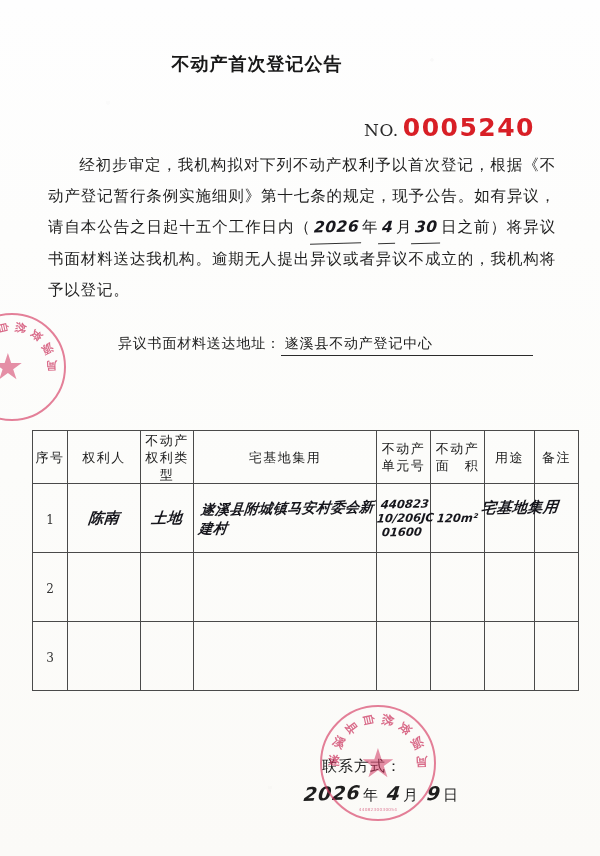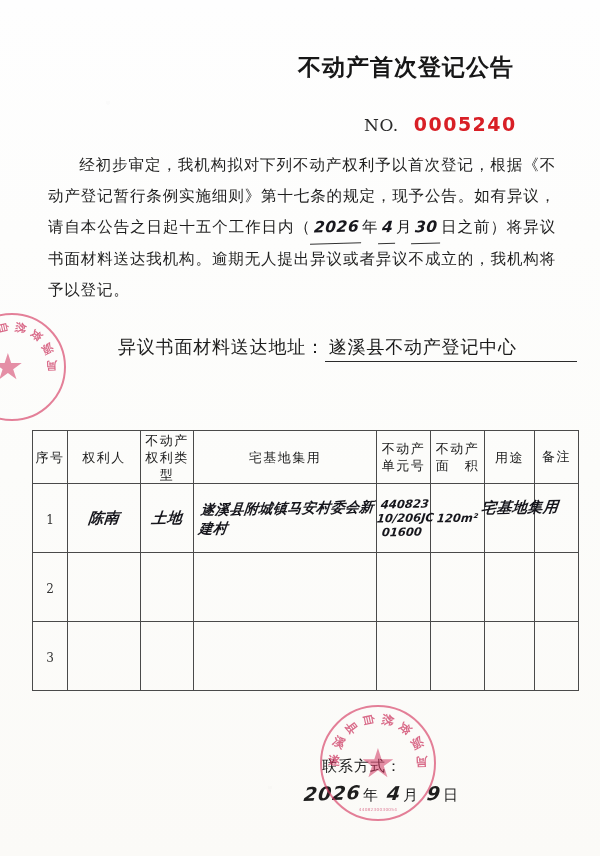--- a/index.html
+++ b/index.html
@@ -15,38 +15,38 @@
     position:absolute; inset:0;
     background:
       radial-gradient(circle at 18% 12%, rgba(0,0,0,0.012) 0 2px, transparent 2px),
       radial-gradient(circle at 72% 7%, rgba(0,0,0,0.02) 0 1.5px, transparent 2px),
       radial-gradient(circle at 45% 92%, rgba(0,0,0,0.012) 0 2px, transparent 2px),
       linear-gradient(180deg,#fefefe 0%,#fcfcfa 55%,#fbfaf7 100%);
   }
   
   .title {
     position:absolute; top:52px; left:0; width:514px;
-    text-align:right;
-    font-family:"DejaVu Sans", sans-serif;
-    font-size:23px; font-weight:bold;
+    text-align:center;
+    font-family:"DejaVu Sans", sans-serif;
+    font-size:18px; font-weight:bold;
     letter-spacing:1px;
     color:#171717;
   }
   
   .serial {
     position:absolute; top:113px; left:364px;
     font-family:"DejaVu Serif", serif;
     font-size:17px; letter-spacing:0.5px;
     color:#2a2a2a;
   }
   .serial .num {
     font-family:"DejaVu Sans", sans-serif;
     color:#d81f26; font-weight:bold;
-    font-size:19px; letter-spacing:1.5px;
-    margin-left:15px;
+    font-size:25px; letter-spacing:1.5px;
+    margin-left:4px;
   }
   
   .body-text {
     position:absolute; top:150px; left:48px; width:508px;
     font-size:15.5px;
     line-height:31px;
     text-align:justify;
     text-justify:inter-ideograph;
     letter-spacing:0.8px;
     color:#1e1e1e;
@@ -59,21 +59,21 @@
     font-weight:bold;
     letter-spacing:0.5px;
     border-bottom:1px solid #333;
     padding:0 3px;
     display:inline-block;
     transform:skewX(-5deg) rotate(-1.5deg);
   }
   
   .field-line {
     position:absolute;
-    font-size:18px;
+    font-size:14px;
     letter-spacing:0.8px;
     white-space:nowrap;
   }
   .field-line .lbl { color:#1e1e1e; }
   .field-line .val {
     display:inline-block;
     border-bottom:1px solid #2b2b2b;
     padding:0 4px 2px 4px;
     color:#1a1a1a;
   }
@@ -104,21 +104,21 @@
     color:#1c1c1c;
   }
   .tbl tbody td { height:68px; }
   .c-no    { width:34px;border-radius:14px; }
   .c-owner { width:72px; }
   .c-type  { width:52px; }
   .c-loc   { width:182px; }
   .c-unit  { width:53px; }
   .c-area  { width:53px; }
   .c-use   { width:49px; }
-  .c-note  { width:43px;font-family:Liberation Mono, monospace; }
+  .c-note  { width:43px; }
   .rownum { font-size:12px; color:#333; font-family:"DejaVu Serif", serif; }
   .cell-hw {
     font-family:"DejaVu Sans", sans-serif;
     font-weight:bold; font-style:italic;
     color:#16161c;
     font-size:15px;
     line-height:19px;
     letter-spacing:0.4px;
     display:block;
     transform:skewX(-7deg) rotate(-1deg);

